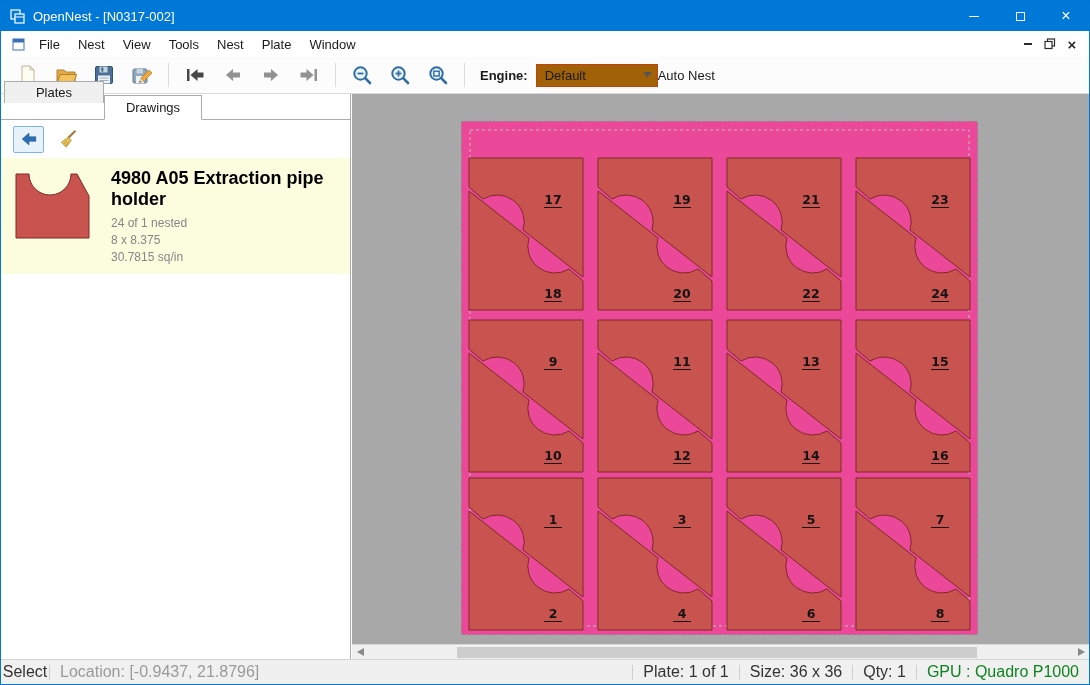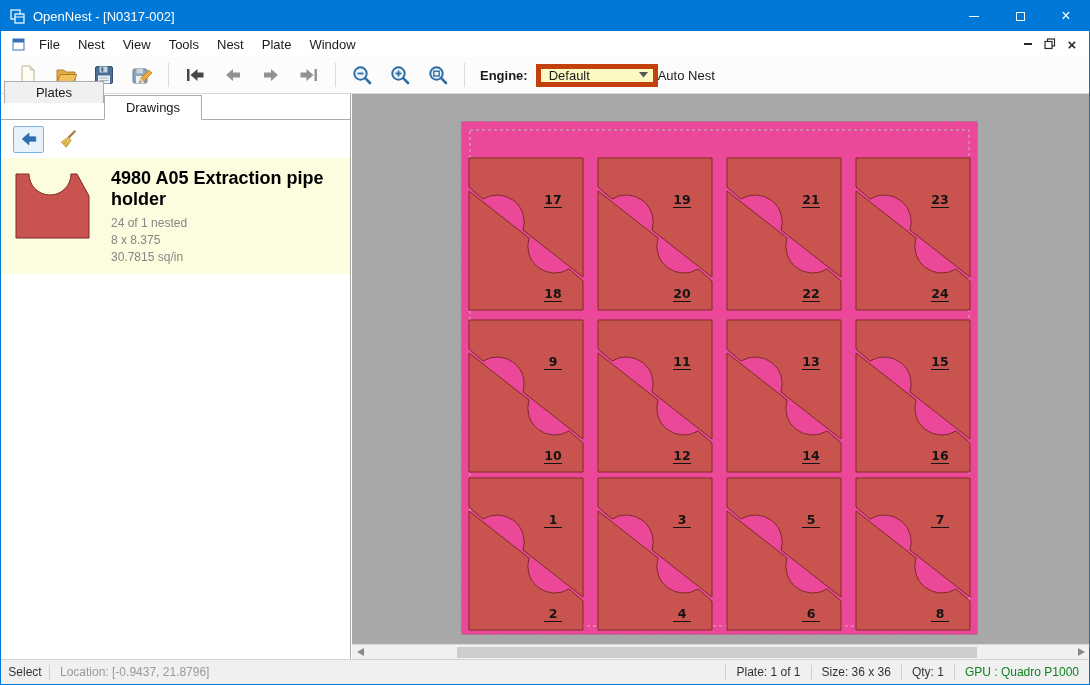--- a/index.html
+++ b/index.html
@@ -24,21 +24,21 @@
   .menu-item{padding:4px 9px;cursor:default;}
   .mdi-btns{margin-left:auto;display:flex;align-items:center;margin-right:6px;}
   .mdi-btn{width:22px;height:20px;display:flex;align-items:center;justify-content:center;color:#2b2b2b;}
   .mdi-min{width:8px;height:2px;background:#2b2b2b;}
   .mdi-close{font-size:15px;font-weight:bold;line-height:15px;}
   
   .toolbar{position:absolute;left:0;top:56px;right:0;height:37px;background:#FCFCFC;border-bottom:1px solid #DADADA;display:flex;align-items:center;padding-left:8px;}
   .tbtn{width:30px;height:30px;margin:0 4px;display:flex;align-items:center;justify-content:center;border-radius:2px;}
   .tsep{width:1px;height:24px;background:#DCDCDC;margin:0 7px;}
   .engine-label{font-size:13px;font-weight:bold;color:#1a1a1a;margin-left:8px;}
-  .engine-combo{margin-left:8px;width:122px;height:23px;background:#fef9c3;border:5px solid #c2410c;display:flex;align-items:center;font-size:13px;color:#1a1a1a;}
+  .engine-combo{margin-left:8px;width:122px;height:23px;background:#a16207;border:1px solid #c2410c;display:flex;align-items:center;font-size:13px;color:#1a1a1a;}
   .engine-combo .val{flex:1;padding-left:8px;}
   .engine-combo .chev{width:18px;display:flex;align-items:center;justify-content:center;}
   .autonest{font-size:13px;color:#1a1a1a;}
   
   .leftpanel{position:absolute;left:0;top:93px;width:350px;bottom:25px;background:#fff;border-right:1px solid #ABABAB;}
   .tabstrip{height:26px;border-bottom:1px solid #ACACAC;display:flex;align-items:flex-end;padding-left:3px;}
   .tab{font-size:13px;color:#1a1a1a;display:flex;align-items:center;justify-content:center;}
   .tab.inactive{width:100px;height:22px;background:#F0F0F0;border:1px solid #ACACAC;border-bottom:none;margin-bottom:16px;}
   .tab.active{width:98px;height:25px;background:#fff;border:1px solid #ACACAC;border-bottom:1px solid #fff;margin-bottom:-1px;position:relative;z-index:2;}
   .minitoolbar{height:38px;display:flex;align-items:center;padding-left:12px;gap:9px;background:#fff;}
@@ -50,21 +50,21 @@
   .item-title{font-size:18px;font-weight:bold;color:#000;margin-bottom:5px;}
   .item-line{font-size:12px;color:#868686;line-height:17px;}
   
   .canvas{position:absolute;left:351px;top:93px;right:0;bottom:25px;background:#A8A8A8;overflow:hidden;}
   .plate{position:absolute;left:109px;top:27px;width:517px;height:514px;background:#ec4899;border:1px dashed #8F8F8F;}
   .hscroll{position:absolute;left:0;right:0;bottom:0;height:15px;background:#F0F0F0;border-top:1px solid #DADADA;}
   .hs-arrow{position:absolute;top:0;width:16px;height:14px;display:flex;align-items:center;justify-content:center;}
   .hs-arrow.left{left:0;} .hs-arrow.right{right:0;}
   .hs-thumb{position:absolute;left:105px;width:520px;top:2px;height:11px;background:#CDCDCD;}
   
-  .statusbar{position:absolute;left:0;right:0;bottom:0;height:25px;background:#F0F0F0;border-top:1px solid #D4D4D4;display:flex;align-items:center;font-size:12px;color:#333;}
+  .statusbar{position:absolute;left:0;right:0;bottom:0;height:25px;background:#F0F0F0;border-top:1px solid #D4D4D4;display:flex;align-items:center;font-size:16px;color:#333;}
   .sb-cell{padding:0 10px;white-space:nowrap;}
   .sb-sep{width:1px;height:15px;background:#CFCFCF;}
   .sb-mode{width:48px;text-align:center;padding:0;}
   .sb-location{color:#9A9A9A;}
   .sb-spacer{flex:1;}
   .sb-gpu{}
 </style>
 </head>
 <body>
 

